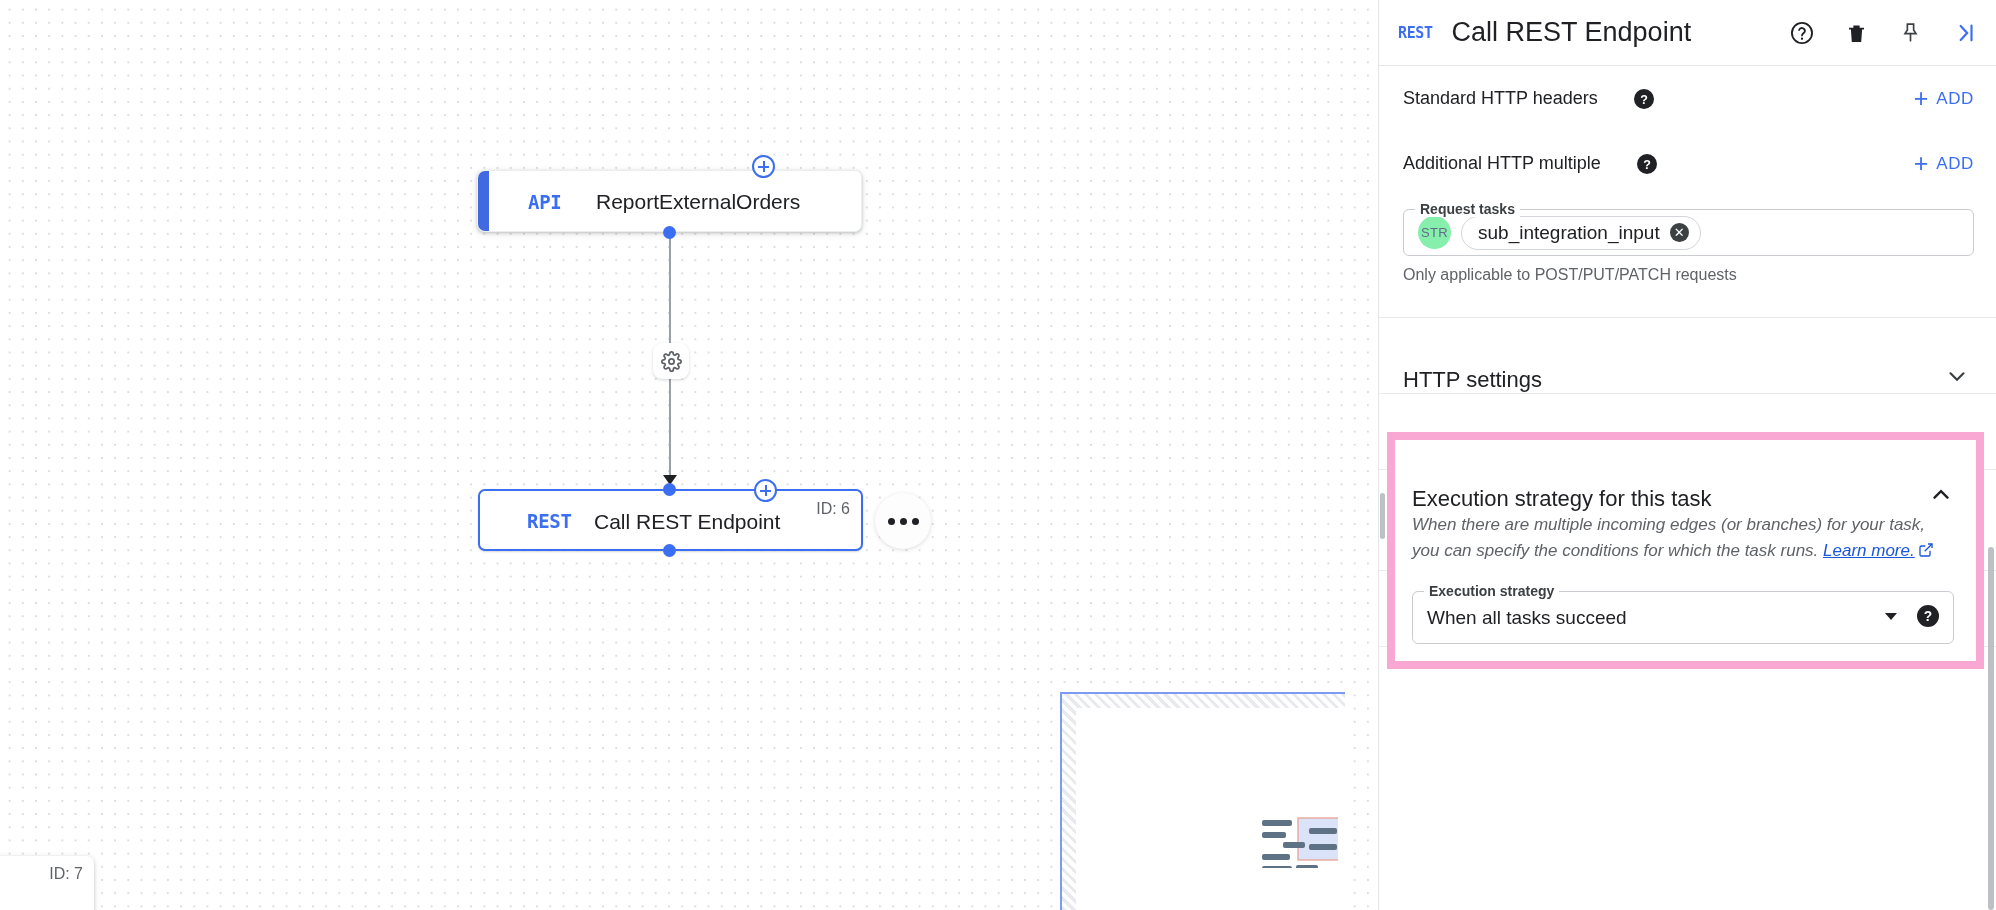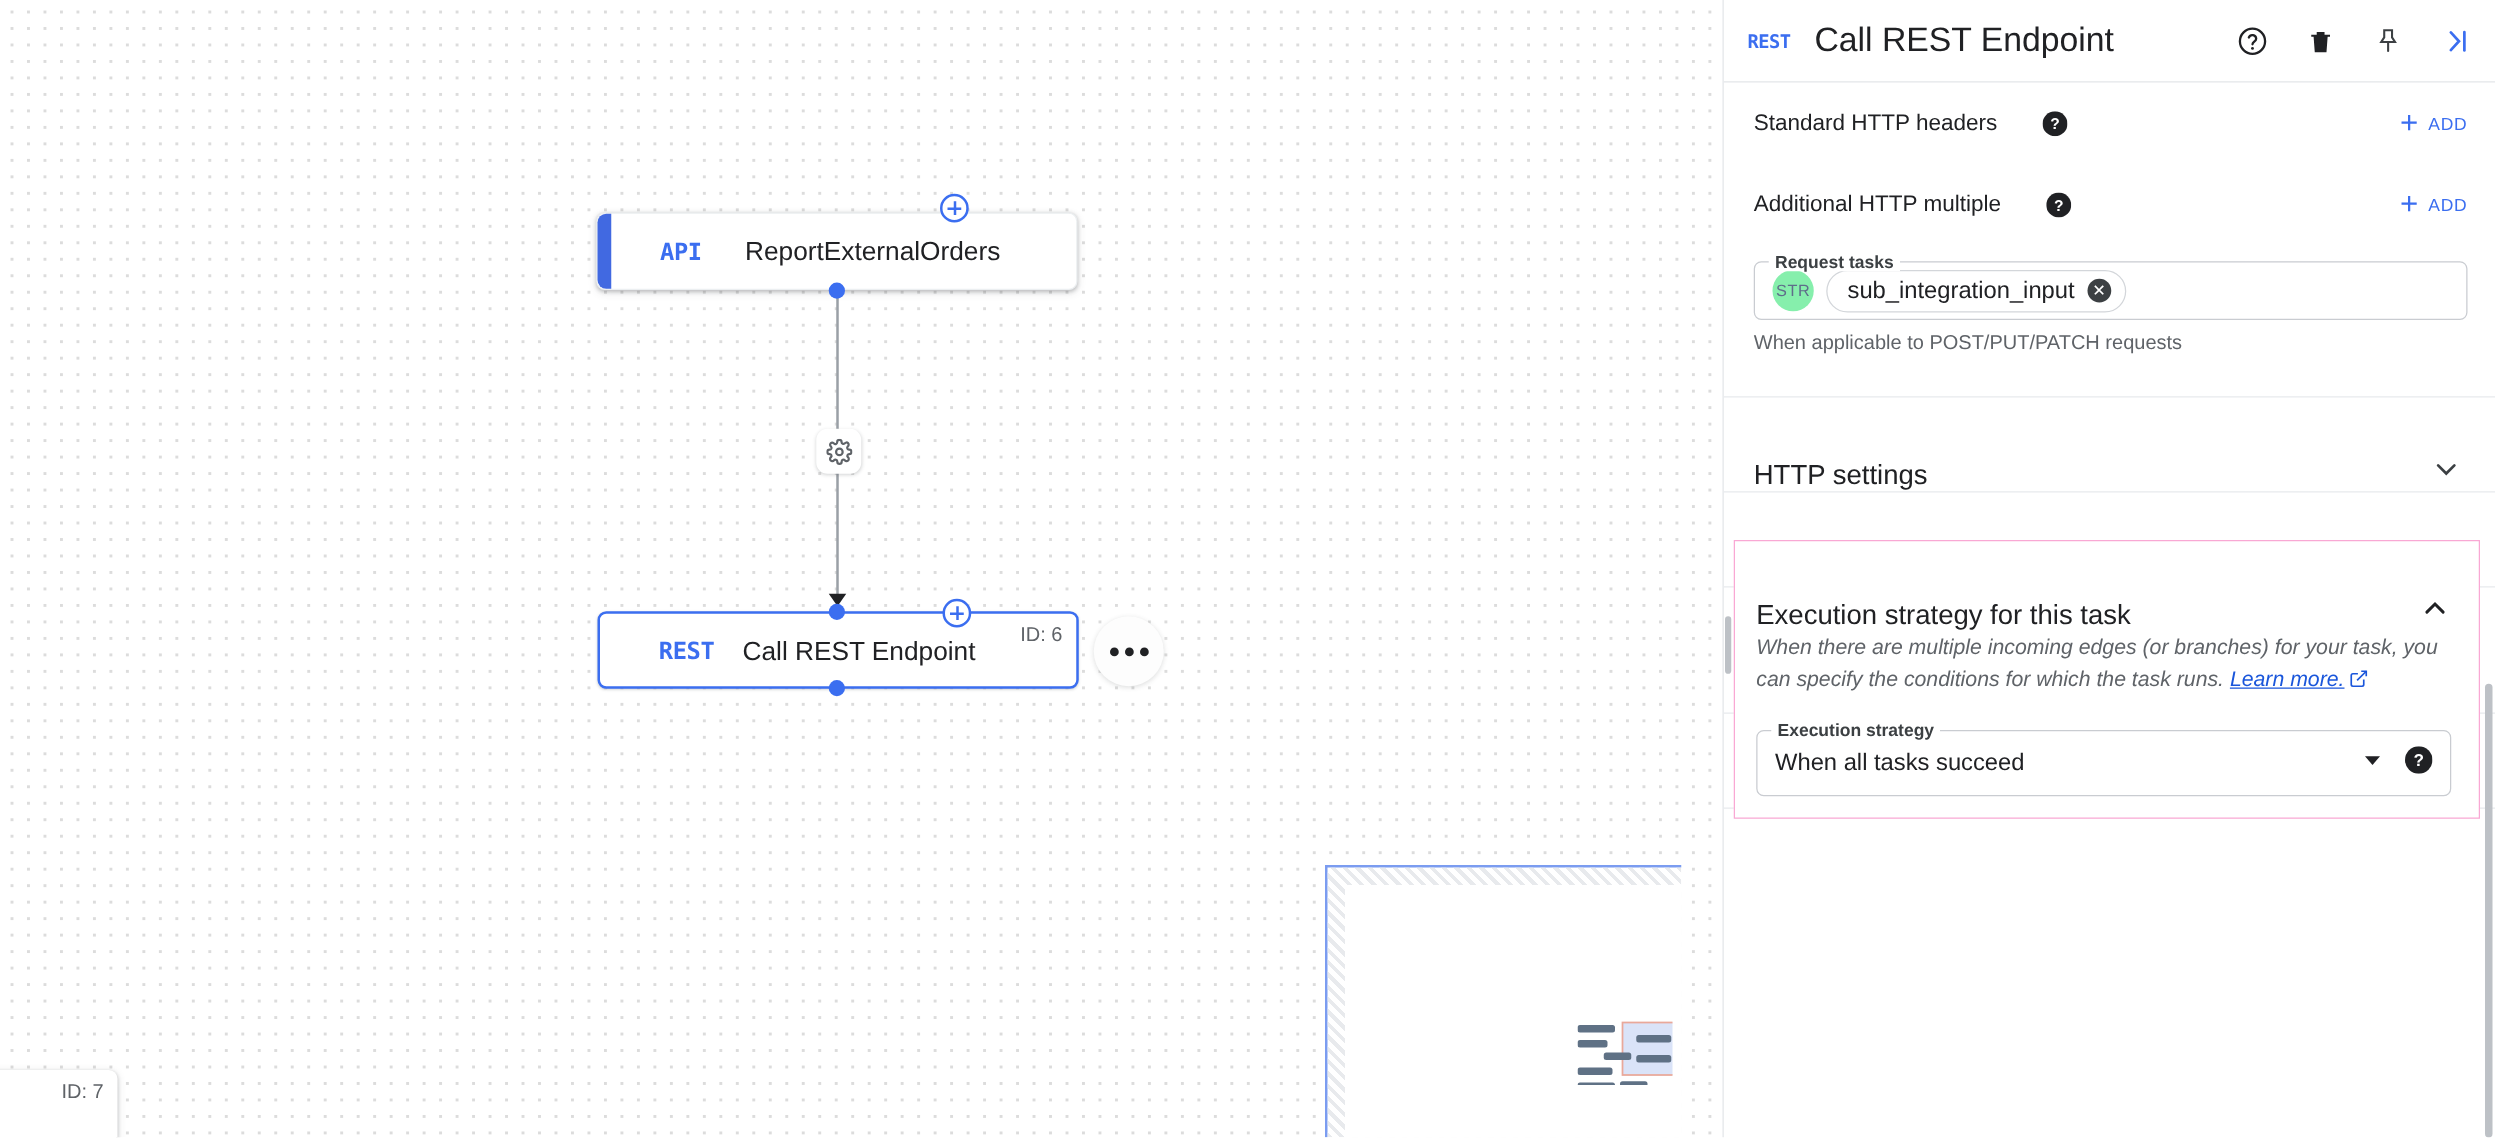--- a/index.html
+++ b/index.html
@@ -192,21 +192,21 @@
   }
   .row-label { font-size: 18px; color: #202124; }
   .help-dot {
     width: 20px; height: 20px; margin-left: 13px; flex: none;
   }
   .add-btn {
     margin-left: auto; display: flex; align-items: center; gap: 8px;
     color: #3b6ef0; cursor: pointer;
   }
   .add-btn .plus { font-size: 25px; line-height: 1; font-weight: 400; }
-  .add-btn .txt { font-size: 14px; letter-spacing: .6px; }
+  .add-btn .txt { font-size: 17px; letter-spacing: .6px; }
 
   
   .field {
     position: relative;
     margin: 0 22px 0 24px;
     border: 1px solid #c9ccd1;
     border-radius: 6px;
     height: 47px;
     display: flex; align-items: center;
     padding: 0 14px;
@@ -249,21 +249,21 @@
     display: flex; align-items: flex-end;
     padding: 0 26px 0 24px; height: 75px; cursor: pointer;
   }
   .section-title { font-size: 22px; color: #202124; }
   .chev { margin-left: auto; }
 
   
   #exec-strategy {
     position: absolute; left: 8px; right: 12px;
     top: 432px;
-    border: 1px solid #f9a8d4;
+    border: 8px solid #f9a8d4;
     background: #ffffff;
     padding: 0 0 17px 0;
   }
   #exec-strategy .section-row { height: 72px; padding: 0 22px 0 17px; }
   .desc {
     margin: 0 26px 0 17px;
     font-size: 17px; color: #5f6368; line-height: 26px; font-style: italic;
   }
   .desc a { color: #1a56db; text-decoration: underline; }
   .ext-link {
@@ -415,21 +415,21 @@
 
       <div style="height:13px"></div>
       <div class="field">
         <span class="legend">Request tasks</span>
         <span class="str-badge">STR</span>
         <span class="chip">
           <span class="chip-text">sub_integration_input</span>
           <span class="chip-x">✕</span>
         </span>
       </div>
-      <div class="helper">When applicable to POST/PUT/PATCH requests</div>
+      <div class="helper">Only applicable to POST/PUT/PATCH requests</div>
 
       <div style="height:33px"></div>
       <div class="divider"></div>
 
       <div class="section-row">
         <span class="section-title">HTTP settings</span>
         <span class="chev">
           <svg width="26" height="26" viewBox="0 0 24 24" fill="none" stroke="#3c4043" stroke-width="2" stroke-linecap="round">
               <path d="M6 9.5l6 6 6-6"></path>
             </svg>

